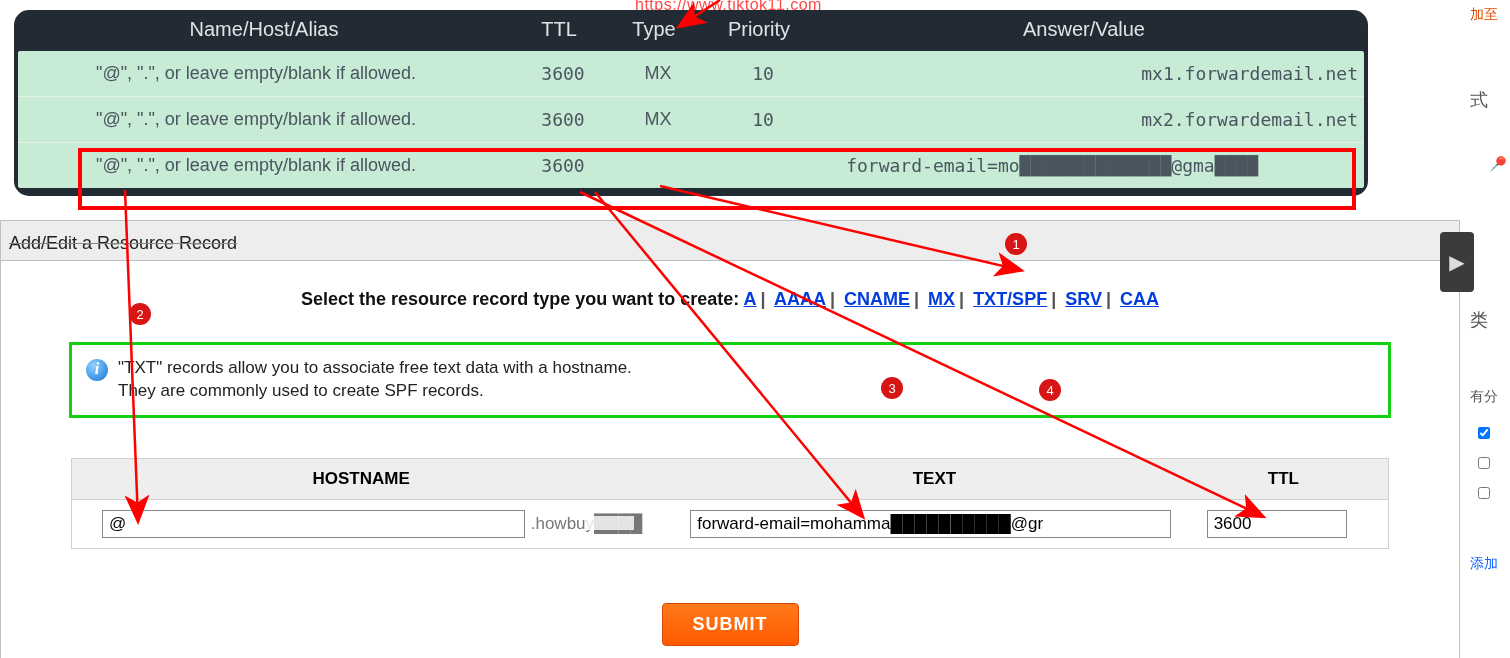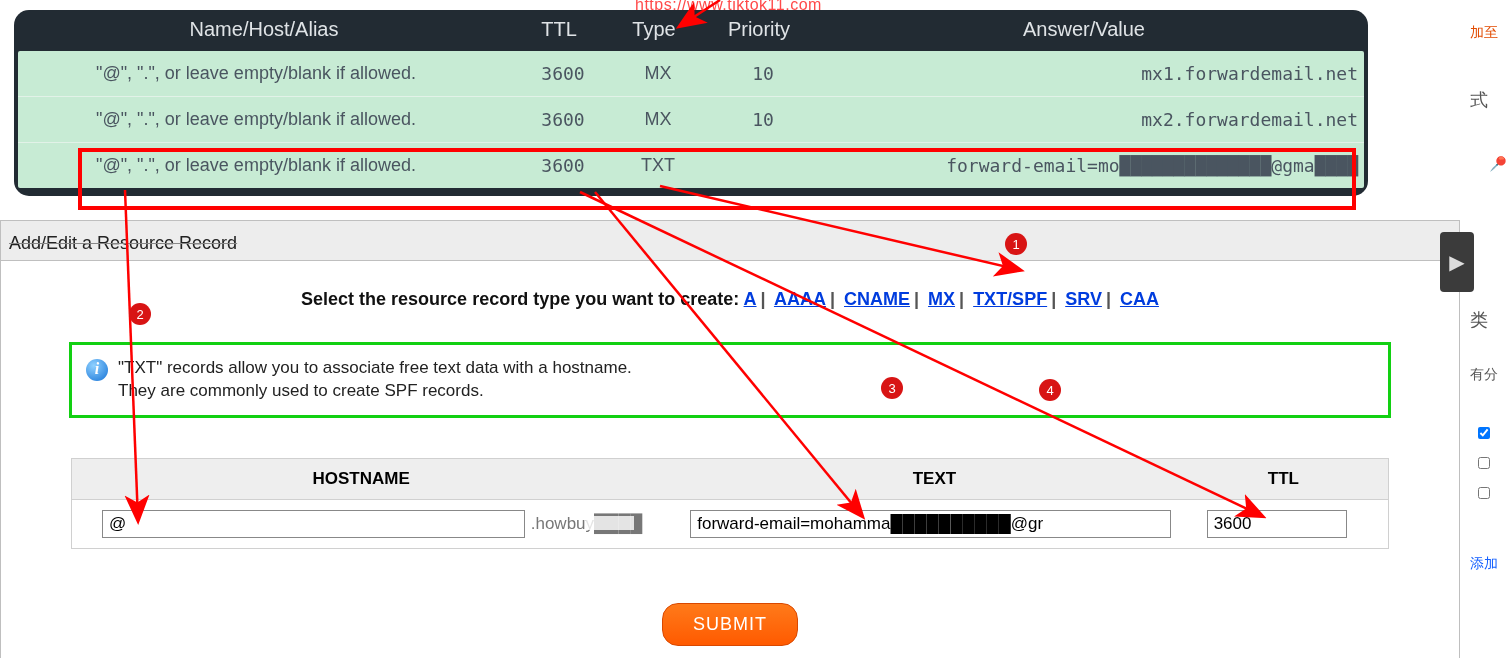--- a/index.html
+++ b/index.html
@@ -43,21 +43,21 @@
   .c-ttl{width:210px}
   .host-cell{display:flex;align-items:center;gap:6px;padding-left:30px !important}
   .host-cell input{flex:1;min-width:0}
   .suffix{color:#777;font-size:17px;position:relative}
   .suffix::after{content:"";position:absolute;left:50%;top:2px;width:48px;height:14px;background:rgba(255,255,255,.8)}
   input[type=text]{height:28px;font-size:17px;padding:2px 6px;border:1px solid #888;background:#fff}
   .c-text input{width:100%}
   .c-ttl input{width:140px;margin-left:20px}
   .c-text{padding-left:40px !important}
   .submit-wrap{display:flex;justify-content:center;margin-top:54px}
-  .submit-btn{background:linear-gradient(#ff7a1a,#ff5a00);color:#fff;border:1px solid #d94800;border-radius:16px;font-weight:normal;font-size:18px;letter-spacing:1px;padding:10px 30px;cursor:pointer}
+  .submit-btn{background:linear-gradient(#ff7a1a,#ff5a00);color:#fff;border:1px solid #d94800;border-radius:4px;font-weight:bold;font-size:18px;letter-spacing:1px;padding:10px 30px;cursor:pointer}
 
   
   .gutter{position:absolute;left:1470px;top:0;width:40px;color:#555;font-size:14px}
   .gutter .frag{position:absolute;white-space:nowrap}
   .accent{color:#e24b00}
   .link-blue{color:#1460ff}
   .tiny-check{width:12px;height:12px}
   .pin{display:inline-block;transform:rotate(45deg)}
   .side-btn{position:absolute;width:34px;height:60px;background:#3b3b3b;border-radius:4px;display:flex;align-items:center;justify-content:center;color:#ddd;font-size:20px}
 
@@ -93,21 +93,20 @@
     <div class="ref-row">
       <div class="col-name">"@", ".", or leave empty/blank if allowed.</div>
       <div class="col-ttl">3600</div>
       <div class="col-type">MX</div>
       <div class="col-prio">10</div>
       <div class="col-ans">mx2.forwardemail.net</div>
     </div>
     <div class="ref-row">
       <div class="col-name">"@", ".", or leave empty/blank if allowed.</div>
       <div class="col-ttl">3600</div>
-      <div class="col-type">TXT</div>
       <div class="col-prio"></div>
       <div class="col-ans">forward-email=mo██████████████@gma████</div>
     </div>
   </div>
 </div>
 <div class="highlight-box"></div>
 
 <div class="panel">
   <div class="panel-title">Add/Edit a Resource Record</div>
   <div class="panel-body">
@@ -150,26 +149,26 @@
       </div>
     </div>
 
     <div class="submit-wrap">
       <button class="submit-btn">SUBMIT</button>
     </div>
   </div>
 </div>
 
 <div class="gutter">
-  <span class="frag accent" style="top:24px">加至</span>
+  <span class="frag accent" style="top:6px">加至</span>
   <span class="frag" style="top:88px;font-size:18px">式</span>
   <span class="frag pin" style="top:154px;left:16px;font-size:18px">📍</span>
   <span class="frag side-btn" style="top:232px;left:-30px">▶</span>
   <span class="frag" style="top:308px;font-size:18px">类</span>
-  <span class="frag" style="top:366px">有分</span>
+  <span class="frag" style="top:388px">有分</span>
   <input type="checkbox" checked="" class="frag tiny-check" style="top: 424px; left: 4px;">
   <input type="checkbox" class="frag tiny-check" style="top: 454px; left: 4px;">
   <input type="checkbox" class="frag tiny-check" style="top: 484px; left: 4px;">
   <span class="frag link-blue" style="top:555px">添加</span>
 </div>
 
 <svg class="overlay">
   <defs>
     <marker id="ah" markerWidth="12" markerHeight="12" refX="10" refY="5" orient="auto">
       <path d="M0,0 L12,5 L0,10 L3,5 Z" fill="#ff0000"></path>

